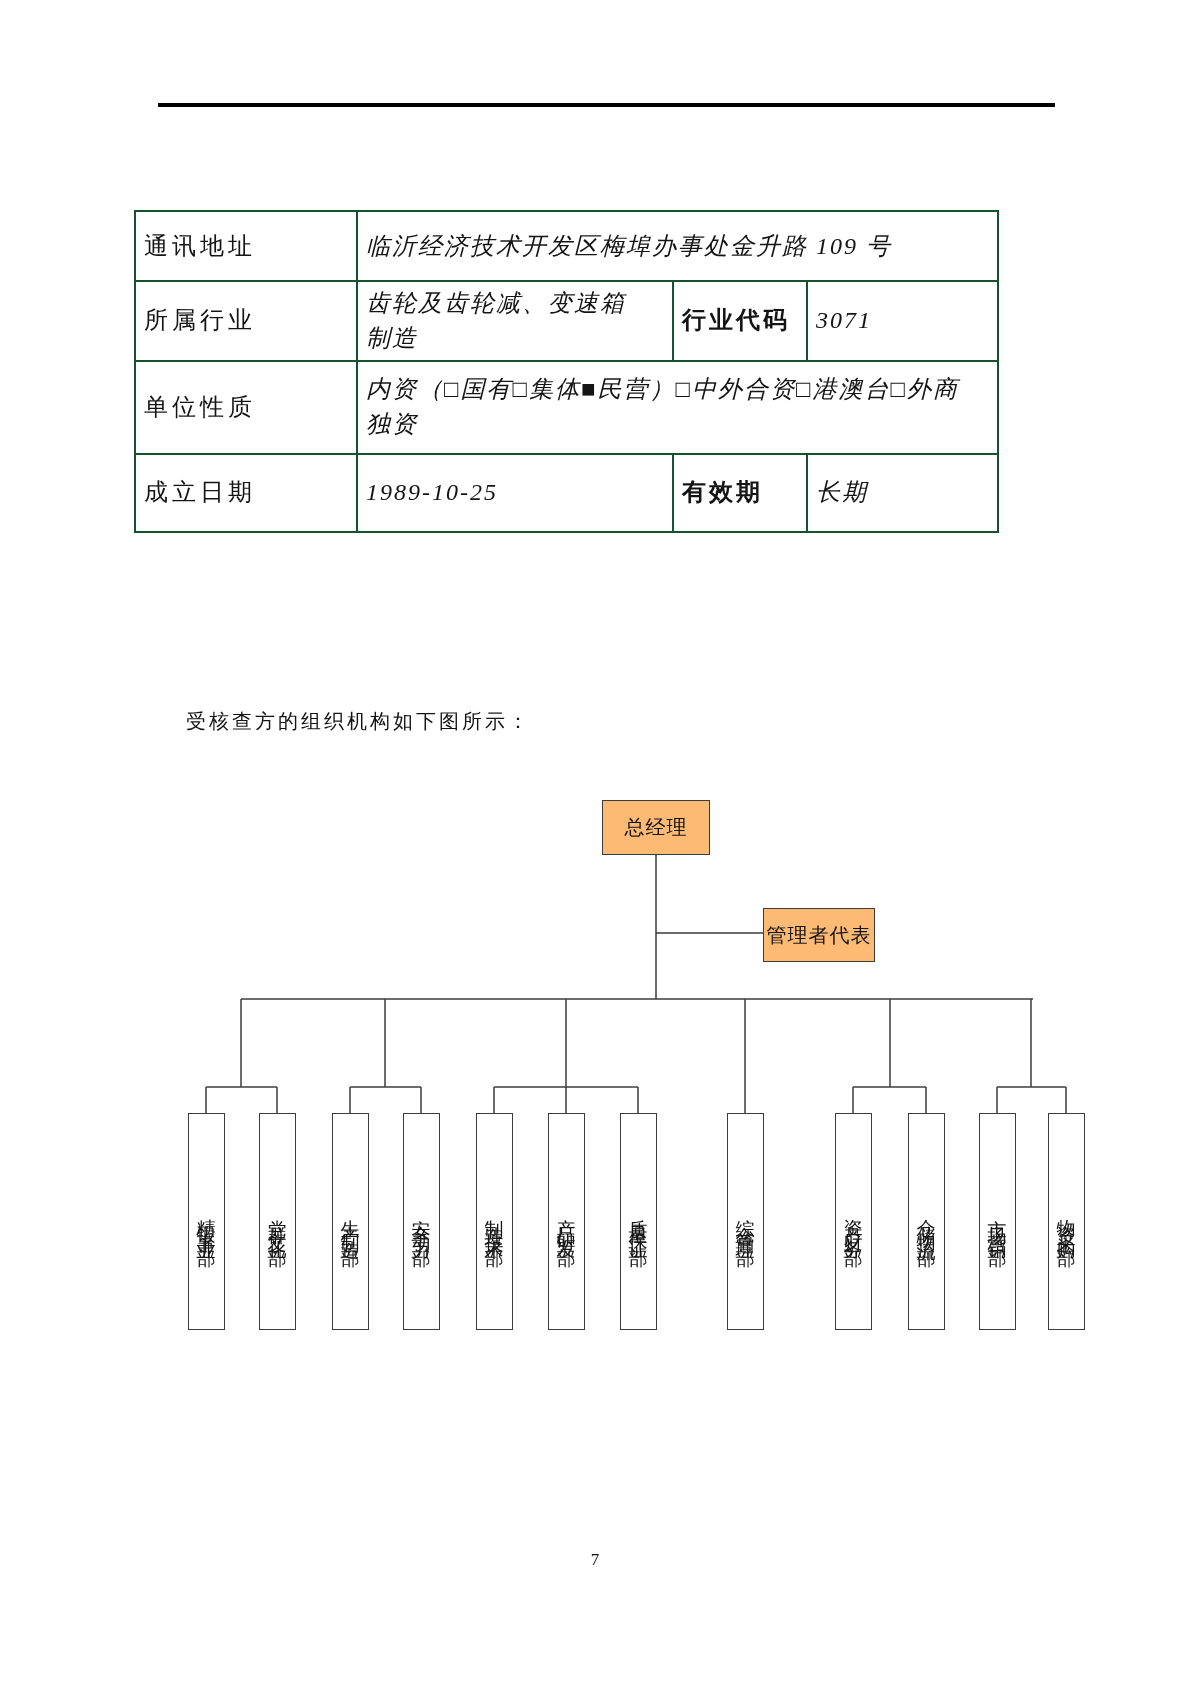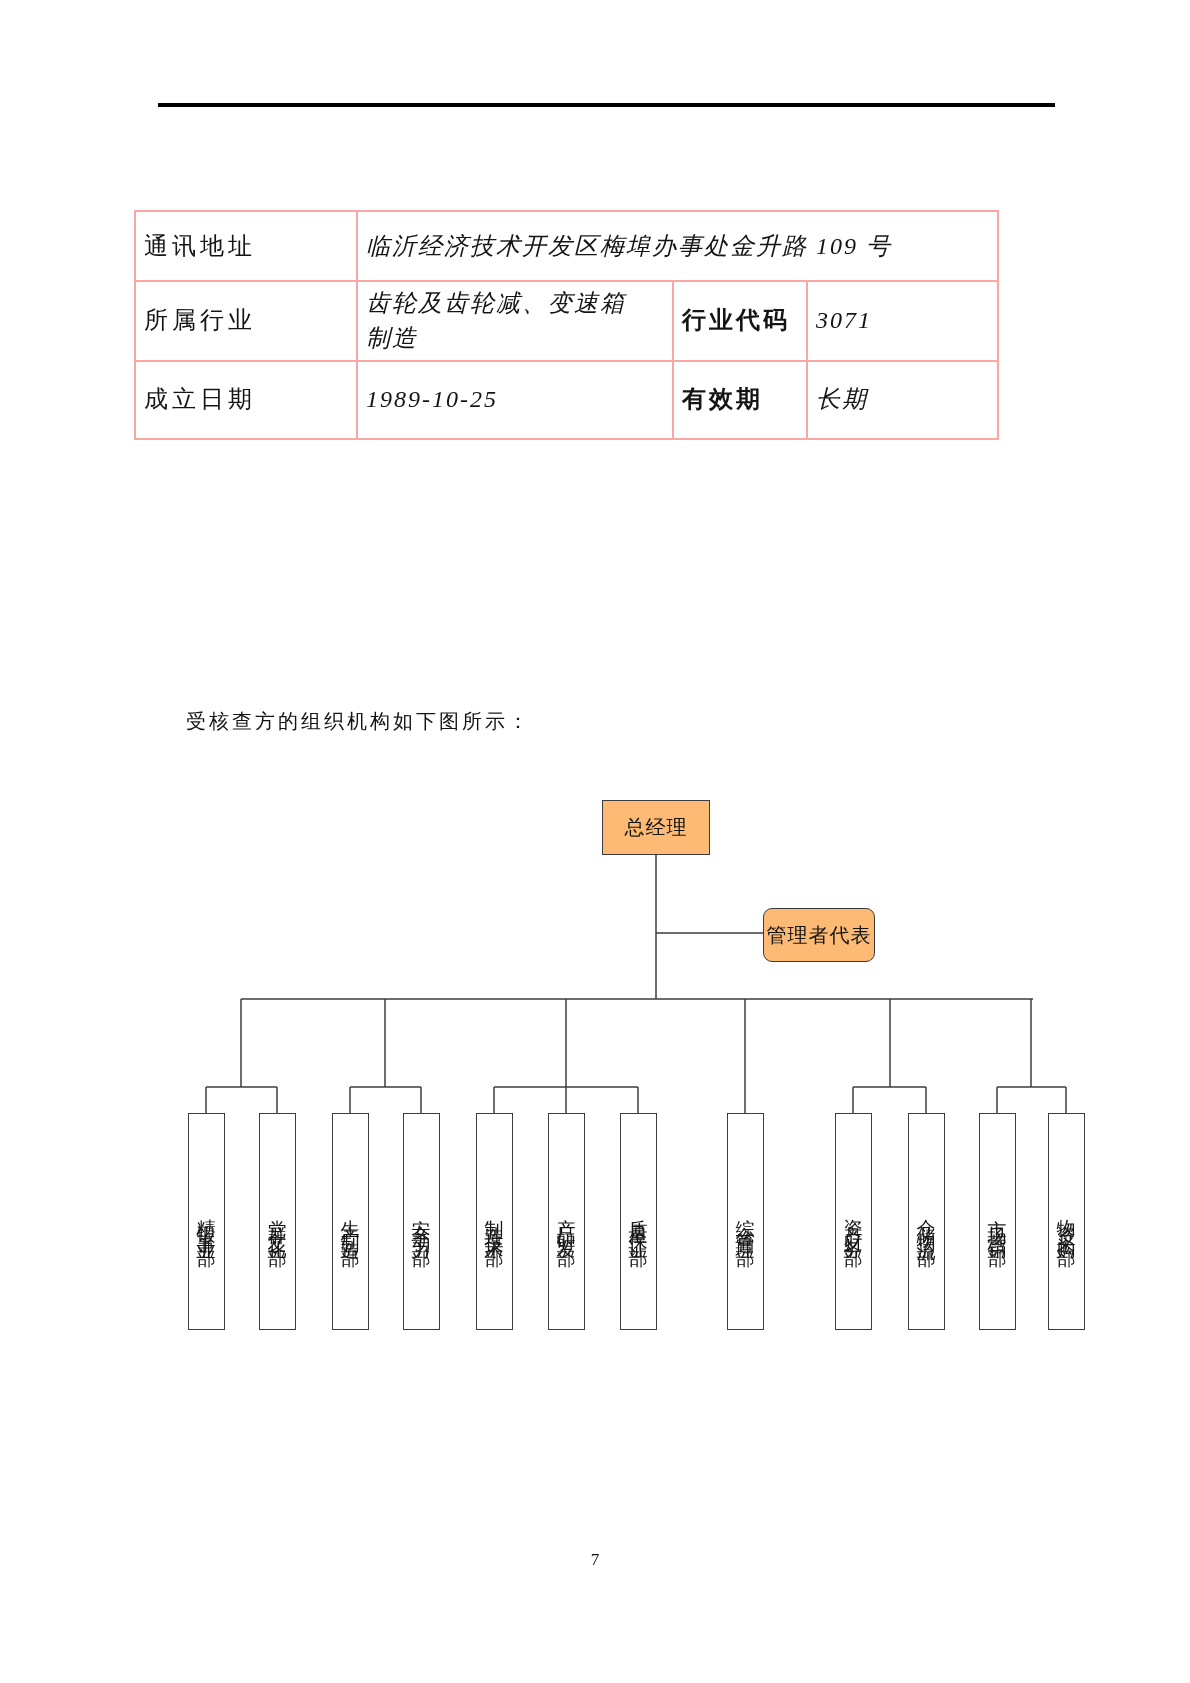--- a/index.html
+++ b/index.html
@@ -14,21 +14,21 @@
   .header-rule{
     position:absolute;left:158px;top:103px;width:897px;height:4px;
     background:#000000;
   }
   table.info{
     position:absolute;left:134px;top:210px;width:863px;
     border-collapse:collapse;table-layout:fixed;
     font-size:24px;line-height:1.45;letter-spacing:2px;
   }
   table.info td{
-    border:2px solid #fca5a5;
+    border:2px solid #14532d;
     vertical-align:middle;
     white-space:pre-line;
     padding:4px 8px;
     overflow:hidden;
   }
   td.lbl{padding-left:42px;letter-spacing:4px;}
   td.lbl2{padding-left:16px;letter-spacing:3px;font-weight:bold;}
   td.val{padding-left:12px;font-style:italic;}
   .para{
     position:absolute;left:186px;top:708px;width:900px;
@@ -78,20 +78,25 @@
       <td class="lbl">通讯地址</td>
       <td class="val" colspan="3">临沂经济技术开发区梅埠办事处金升路 109 号</td>
     </tr>
     <tr style="height:72px">
       <td class="lbl">所属行业</td>
       <td class="val">齿轮及齿轮减、变速箱
 制造</td>
       <td class="lbl2">行业代码</td>
       <td class="val">3071</td>
     </tr>
+    <tr style="height:93px">
+      <td class="lbl">单位性质</td>
+      <td class="val" colspan="3">内资（□国有□集体■民营）□中外合资□港澳台□外商
+独资</td>
+    </tr>
     <tr style="height:78px">
       <td class="lbl">成立日期</td>
       <td class="val">1989-10-25</td>
       <td class="lbl2">有效期</td>
       <td class="val">长期</td>
     </tr>
   </tbody>
     </table>
 
   <div class="para">受核查方的组织机构如下图所示：</div>
@@ -129,21 +134,21 @@
     <line x1="1031" y1="999" x2="1031" y2="1087"></line>
     <line x1="997" y1="1087" x2="1066" y2="1087"></line>
     <line x1="997" y1="1087" x2="997" y2="1113"></line>
     <line x1="1066" y1="1087" x2="1066" y2="1113"></line>
   </svg>
 
   <div class="obox h" style="left:602px;top:800px;width:108px;height:55px;">
     <span>总经理</span>
   </div>
 
-  <div class="obox h" style="left:763px;top:908px;width:112px;height:54px;border-radius:9px;">
+  <div class="obox h" style="left:763px;top:908px;width:112px;height:54px;">
     <span>管理者代表</span>
   </div>
 
   <div class="dept" style="left:188px">
       <span>精锻事业部</span>
     </div>
   <div class="dept" style="left:259px">
       <span>党群文化部</span>
     </div>
   <div class="dept" style="left:332px">

